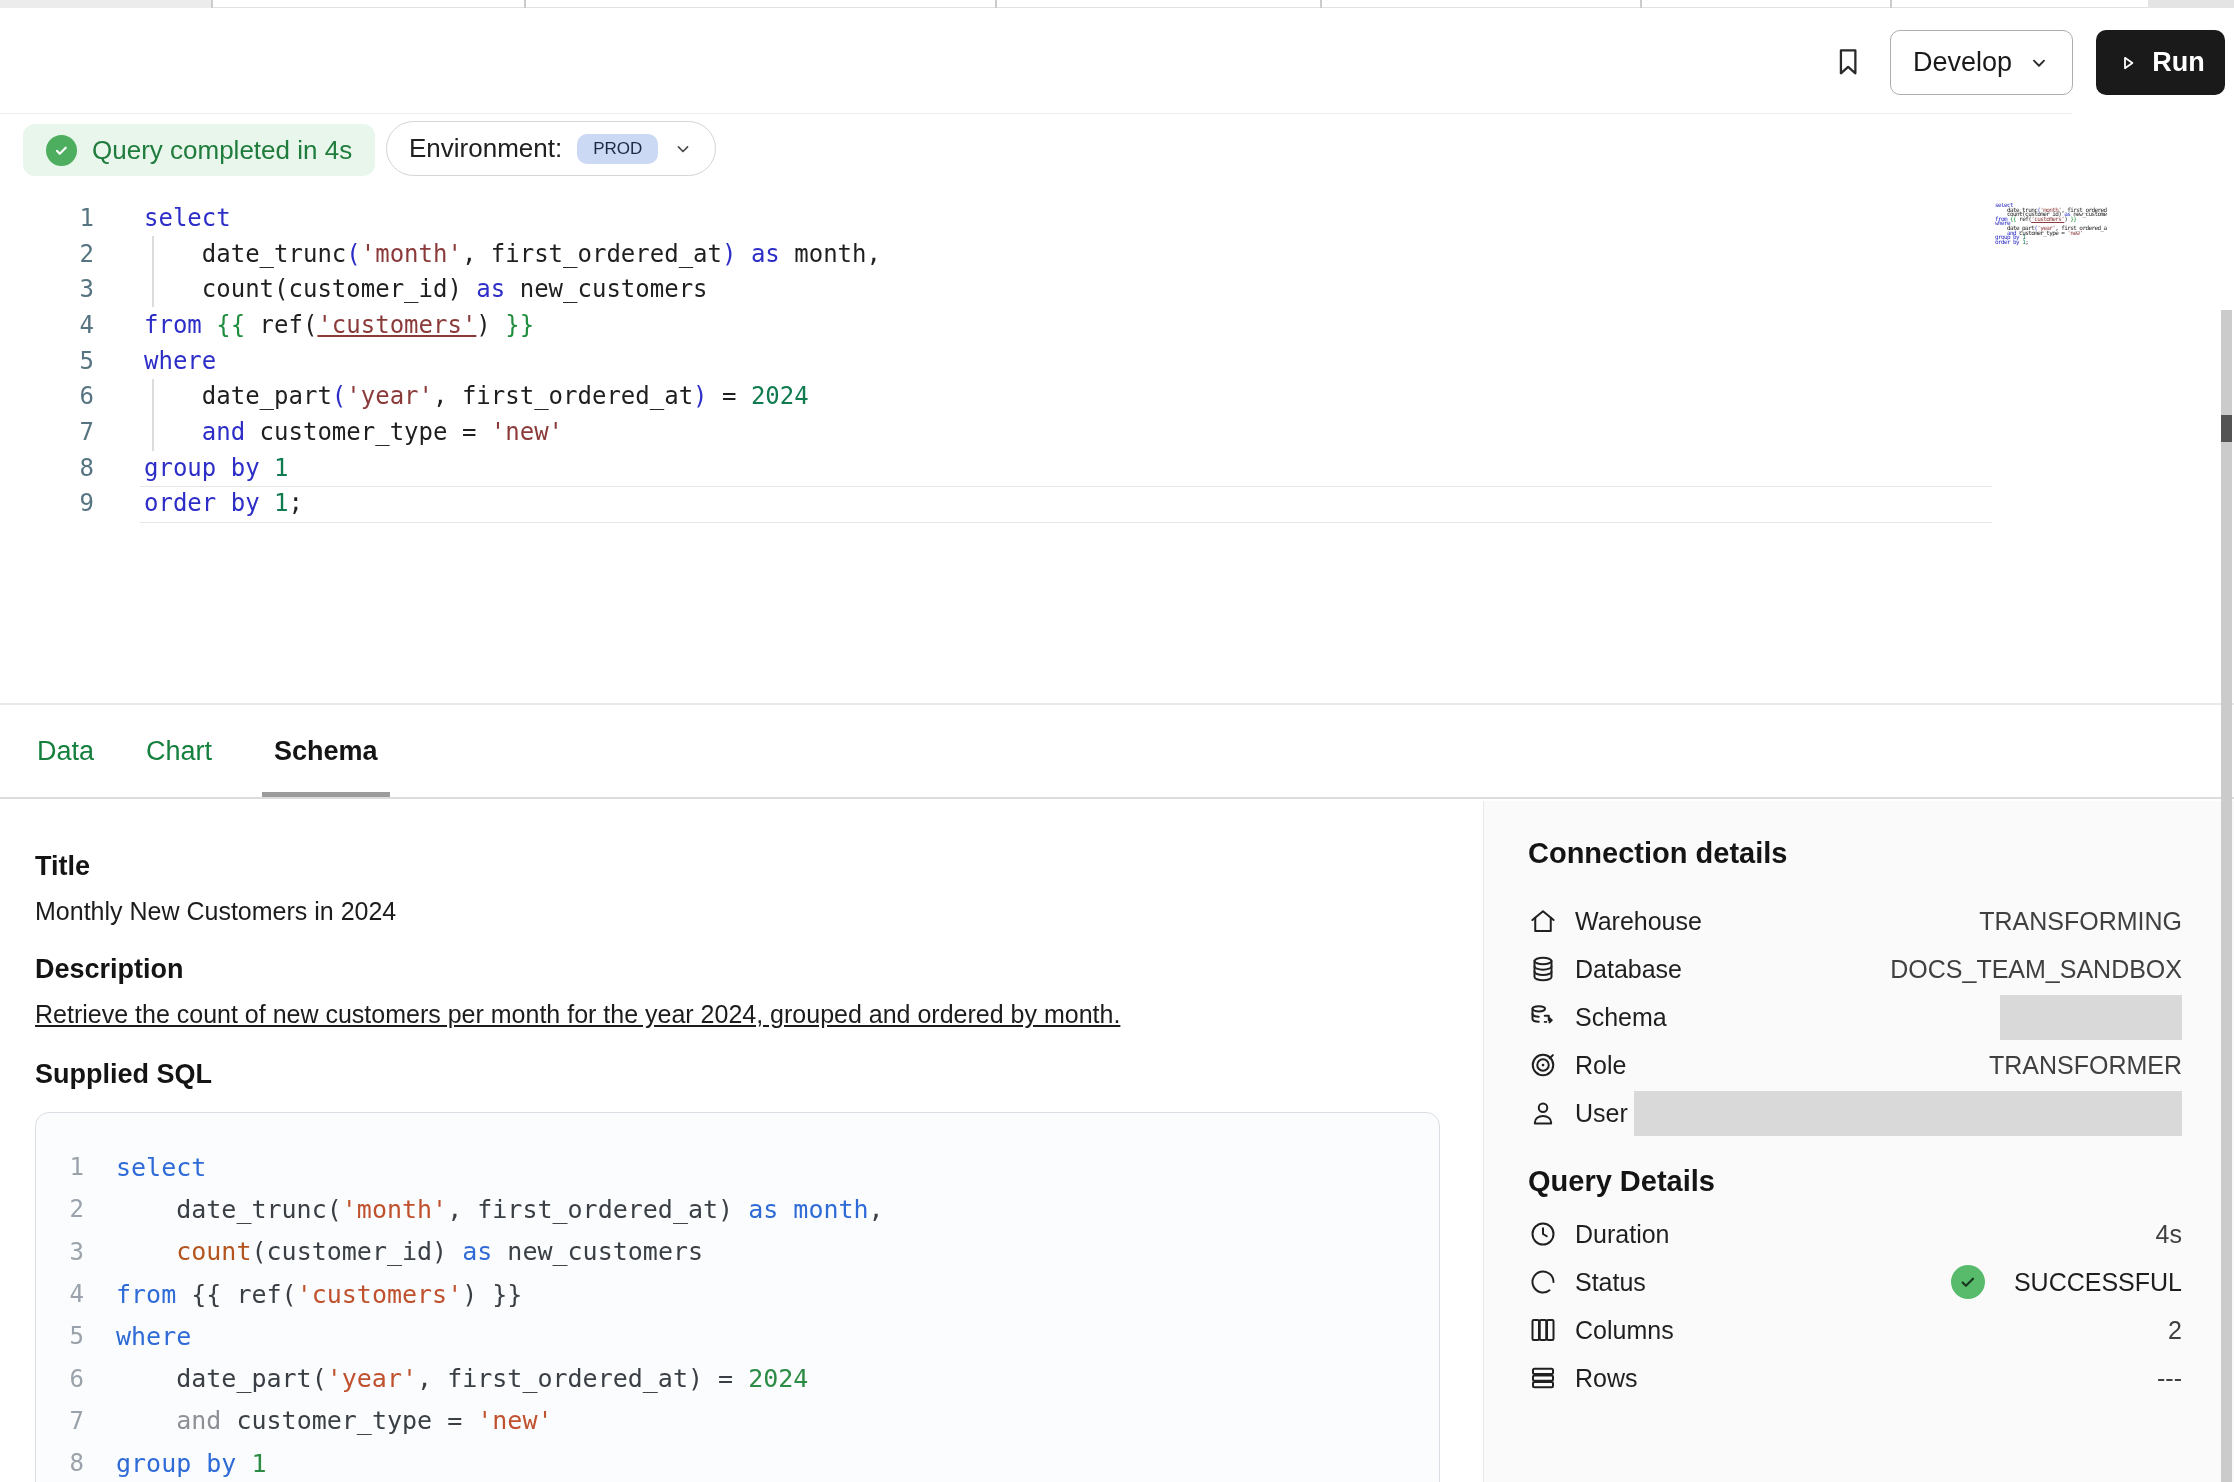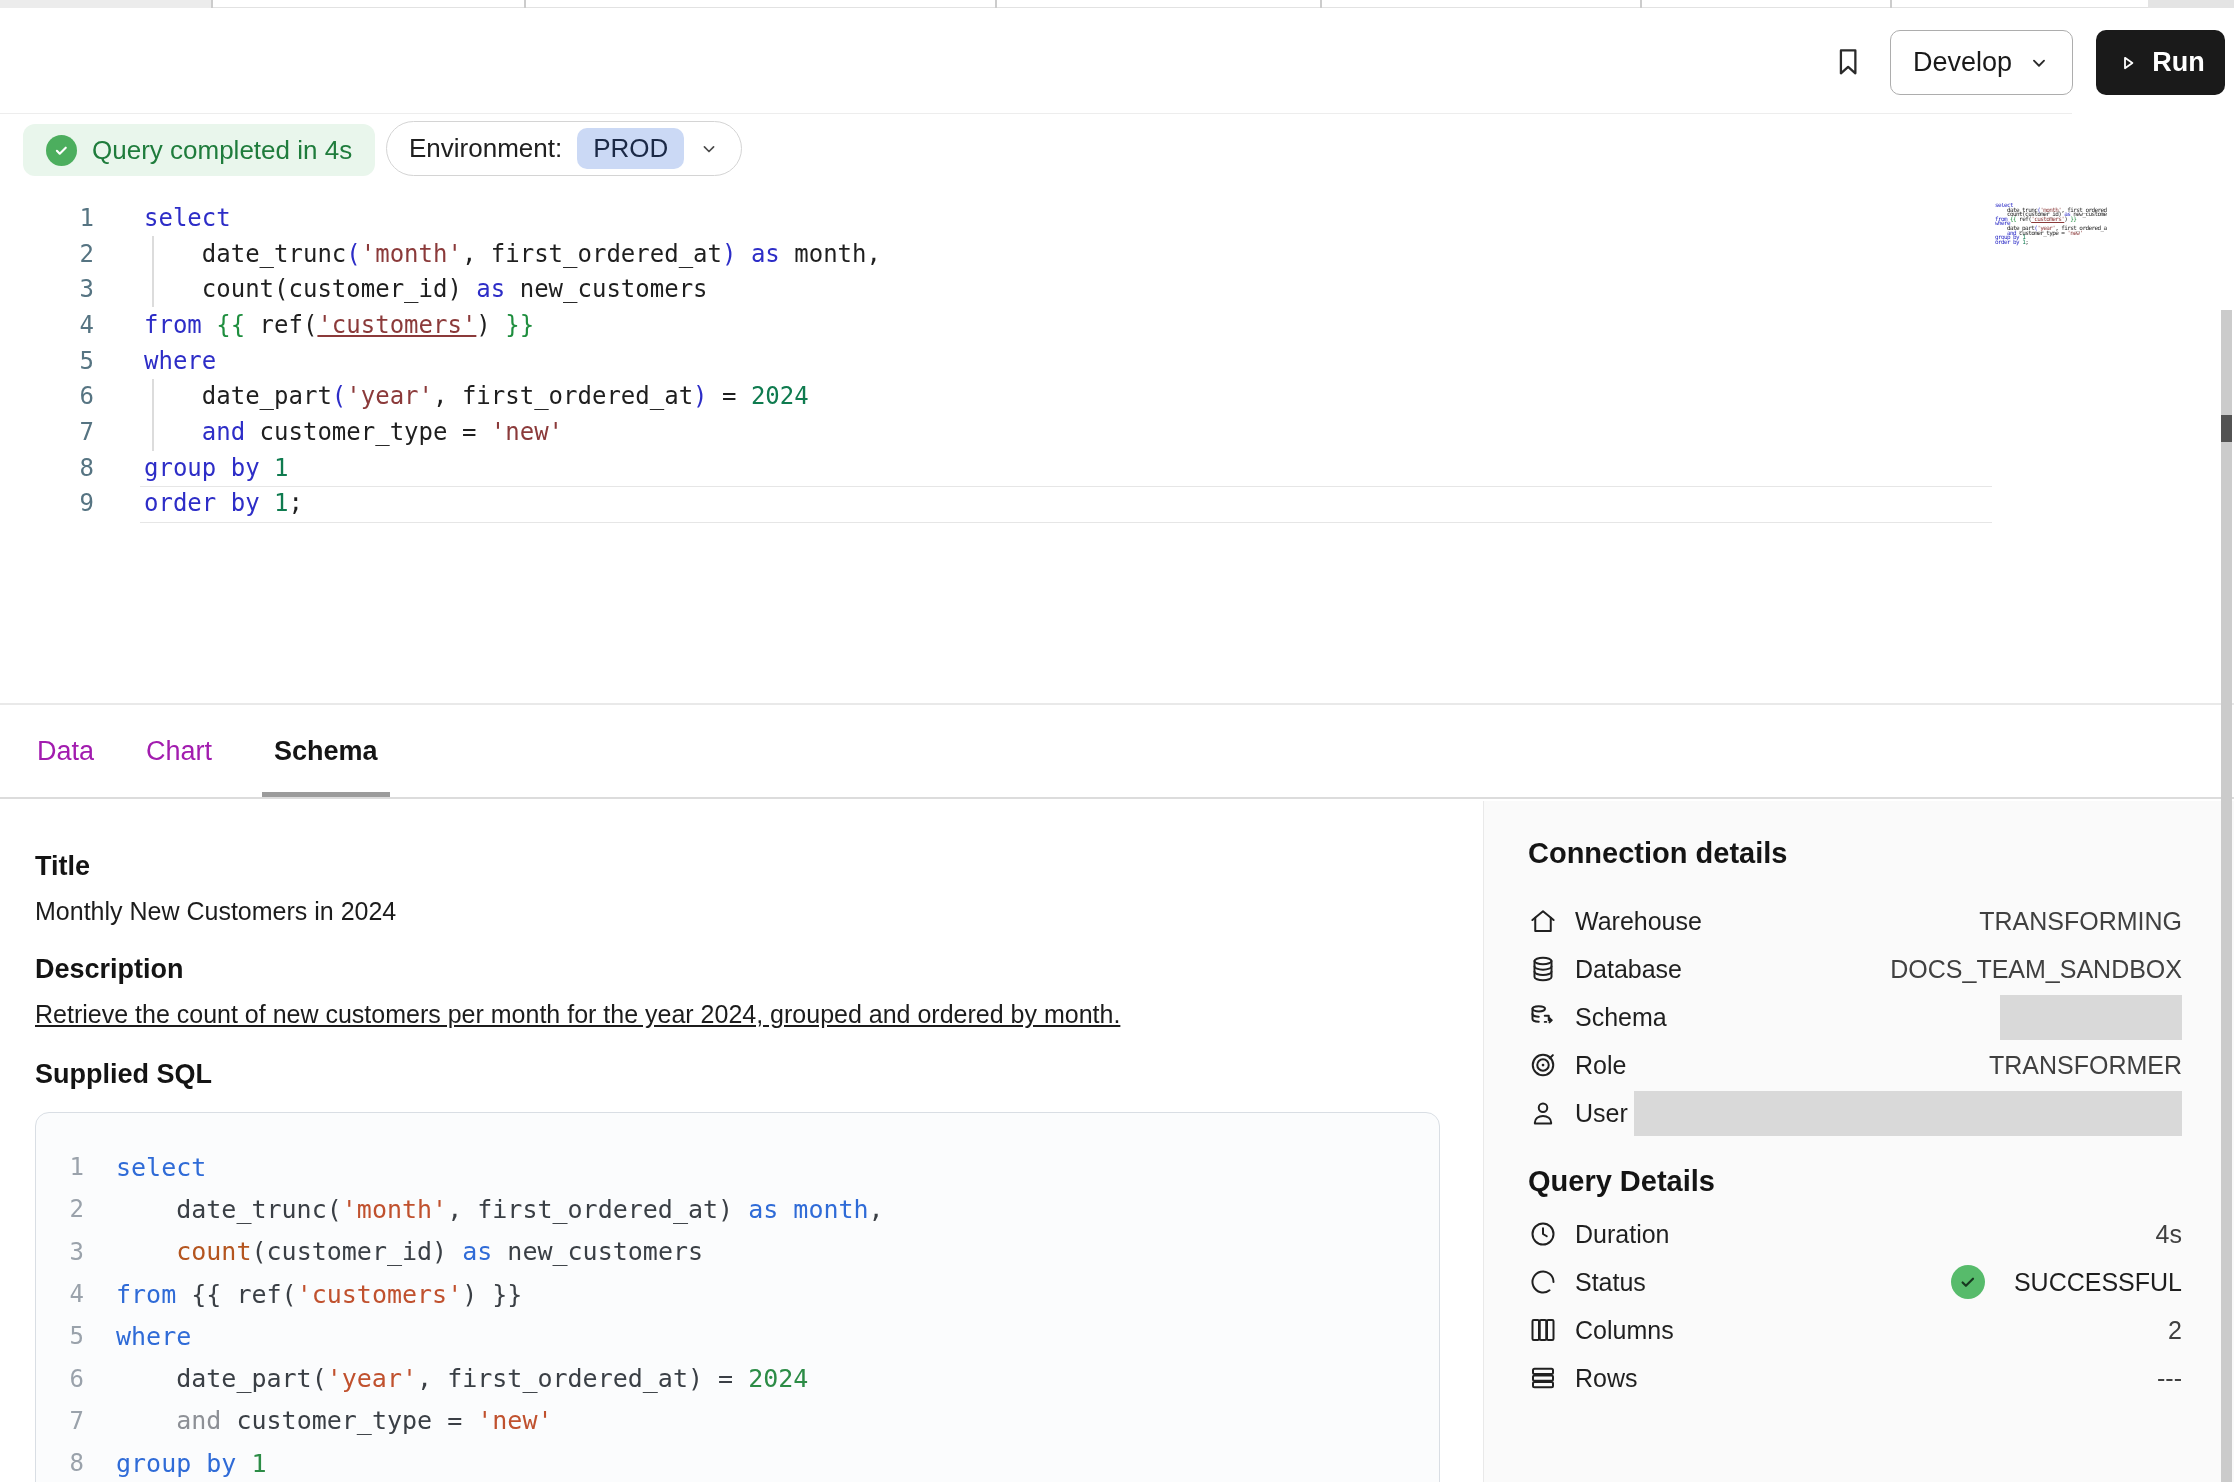--- a/index.html
+++ b/index.html
@@ -16,42 +16,42 @@
   .header { position:absolute; left:0; top:8px; width:2072px; height:106px; border-bottom:1.5px solid #ededed; background:#fff; }
   .bookmark-btn { position:absolute; left:1829px; top:28px; width:38px; height:52px; display:flex; align-items:center; justify-content:center; cursor:pointer; background:none; border:none; }
   .btn-develop { position:absolute; left:1890px; top:22px; width:183px; height:65px; border:1.6px solid #adadad; border-radius:10px; background:#fff; display:flex; align-items:center; justify-content:center; gap:16px; font-size:27px; color:#1a1a1a; font-family:inherit; cursor:pointer; }
   .btn-run { position:absolute; left:2096px; top:22px; width:129px; height:65px; border:none; border-radius:10px; background:#1a1a1a; display:flex; align-items:center; justify-content:center; gap:12px; font-size:27px; font-weight:600; color:#ffffff; font-family:inherit; cursor:pointer; }
   
   .status-pill { position:absolute; left:23px; top:124px; height:52px; border-radius:12px; background:#e9f6ec; display:flex; align-items:center; gap:15px; padding:0 23px; }
   .status-pill .check-circle { width:31px; height:31px; border-radius:50%; background:#4cae5e; display:flex; align-items:center; justify-content:center; flex:none; }
   .status-pill .txt { font-size:26px; font-weight:500; color:#1f7c3c; }
   .env-pill { position:absolute; left:386px; top:121px; height:55px; border:1.6px solid #d4d4d4; border-radius:28px; background:#fff; display:flex; align-items:center; gap:15px; padding:0 22px; cursor:pointer; }
   .env-pill .lbl { font-size:26px; color:#202020; }
-  .env-badge { background:#cbd9f5; color:#1b2946; border-radius:10px; padding:5px 16px; font-size:26px; }
+  .env-badge { background:#cbd9f5; color:#1b2946; border-radius:10px; padding:5px 16px; font-size:17px; }
   
   .editor { position:absolute; left:0; top:176px; width:2234px; height:528px; background:#fff; }
   .cur-line { position:absolute; left:140px; top:310px; width:1852px; height:37px; border-top:1.5px solid #e6e6e6; border-bottom:1.5px solid #e6e6e6; }
   .indent-guide { position:absolute; left:152px; width:1.5px; background:#dcdcdc; }
   .ed-lines { position:absolute; left:0; top:24px; }
   .code-line { display:flex; align-items:center; height:35.7px; position:relative; }
   .code-line .ln { width:94px; flex:none; text-align:right; font-family:"DejaVu Sans Mono", monospace; font-size:24px; color:#567482; }
   .code-line .code { margin-left:50px; white-space:pre; font-family:"DejaVu Sans Mono", monospace; font-size:24px; color:#1f1f1f; }
   .minimap { position:absolute; left:1995px; top:27px; width:112px; height:48px; overflow:hidden; }
   .mm-line { white-space:pre; font-family:"DejaVu Sans Mono", monospace; font-size:6px; line-height:4.6px; letter-spacing:-0.6px; color:#1f1f1f; }
   
   .tk-kw{color:#2d2dc7} .tk-pb{color:#2d2dc7} .tk-str{color:#8b3a3a}
   .tk-strlink{color:#8b3a3a; text-decoration:underline}
   .tk-num{color:#0f7b4f} .tk-jinja{color:#1e8e3e} .tk-pl{color:#1f1f1f}
   
   .tk-kw2{color:#2f6bd7} .tk-str2{color:#c0512e} .tk-fn2{color:#b4551f}
   .tk-num2{color:#2c8c46} .tk-gray2{color:#8d9096} .tk-pl2{color:#3a3f45}
   
   .splitter { position:absolute; left:0; top:703px; width:2234px; height:2px; background:#e9e9e9; }
   .tabbar { position:absolute; left:0; top:706px; width:2234px; height:93px; border-bottom:2px solid #dcdcdc; display:flex; align-items:stretch; gap:48px; padding-left:35px; background:#fff; }
-  .tab { display:flex; align-items:center; font-size:27px; color:#a21caf; border-bottom:5px solid transparent; padding:5px 2px 0 2px; cursor:pointer; }
+  .tab { display:flex; align-items:center; font-size:27px; color:#15803d; border-bottom:5px solid transparent; padding:5px 2px 0 2px; cursor:pointer; }
   .tab.active { color:#151515; font-weight:700; border-bottom-color:#9b9b9b; padding-left:12px; padding-right:12px; }
   
   .dheading { position:absolute; left:35px; font-size:27px; font-weight:700; color:#141414; }
   .dtext { position:absolute; left:35px; font-size:25px; color:#1c1c1c; }
   .sql-block { position:absolute; left:35px; top:1112px; width:1405px; height:390px; border:1.6px solid #d9dee4; border-radius:14px; background:#fbfcfd; padding-top:33px; overflow:hidden; }
   .sline { display:flex; align-items:center; height:42.3px; }
   .sline .ln { width:48px; flex:none; text-align:right; font-family:"DejaVu Sans Mono", monospace; font-size:24px; color:#9aa2ab; }
   .sline .code { margin-left:32px; white-space:pre; font-family:"DejaVu Sans Mono", monospace; font-size:25px; color:#3a3f45; }
   
   .rpanel { position:absolute; left:1483px; top:801px; width:751px; height:681px; background:#fafafa; border-left:1.5px solid #e9e9e9; }

